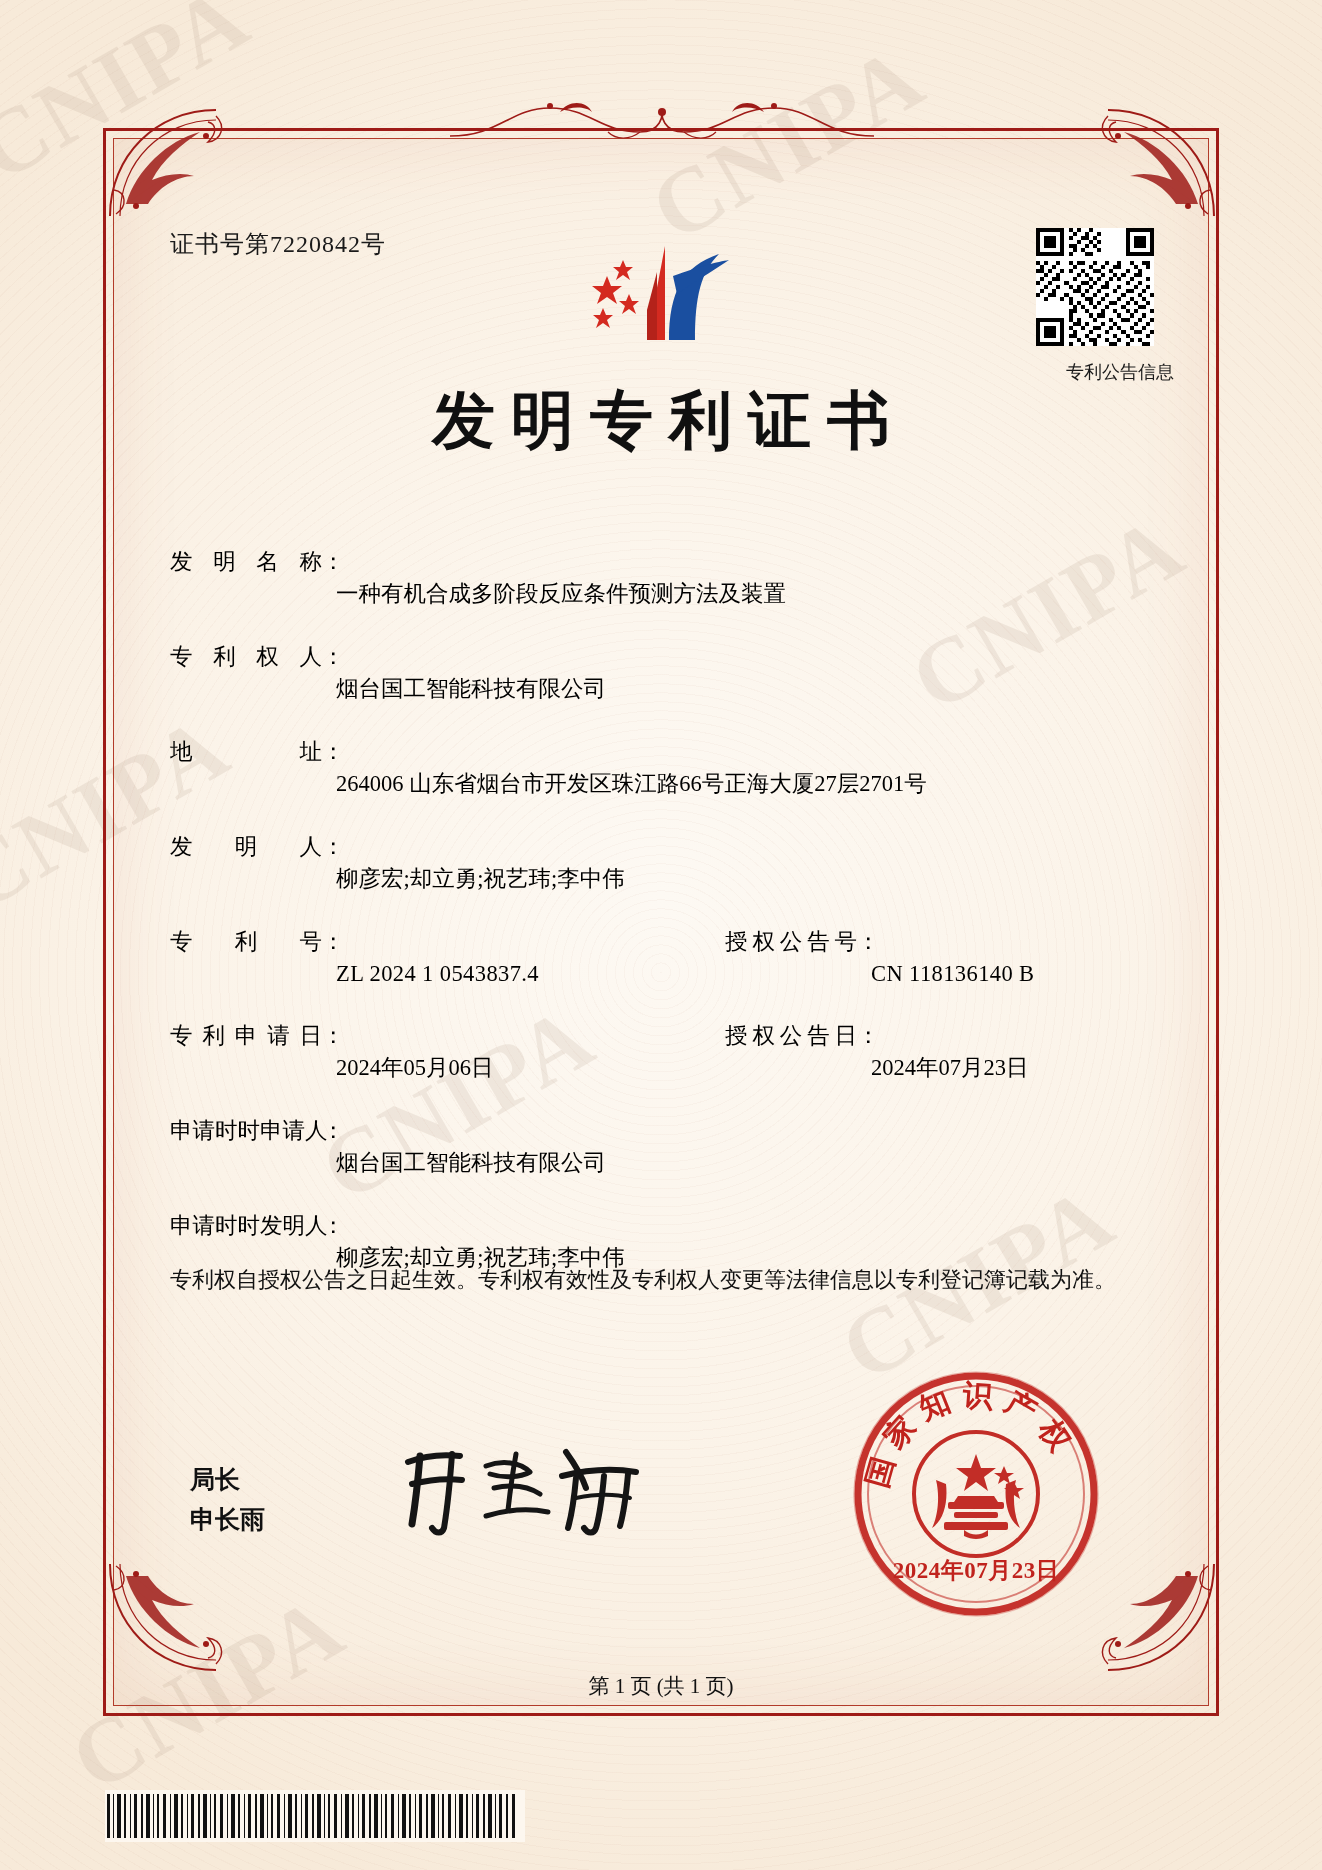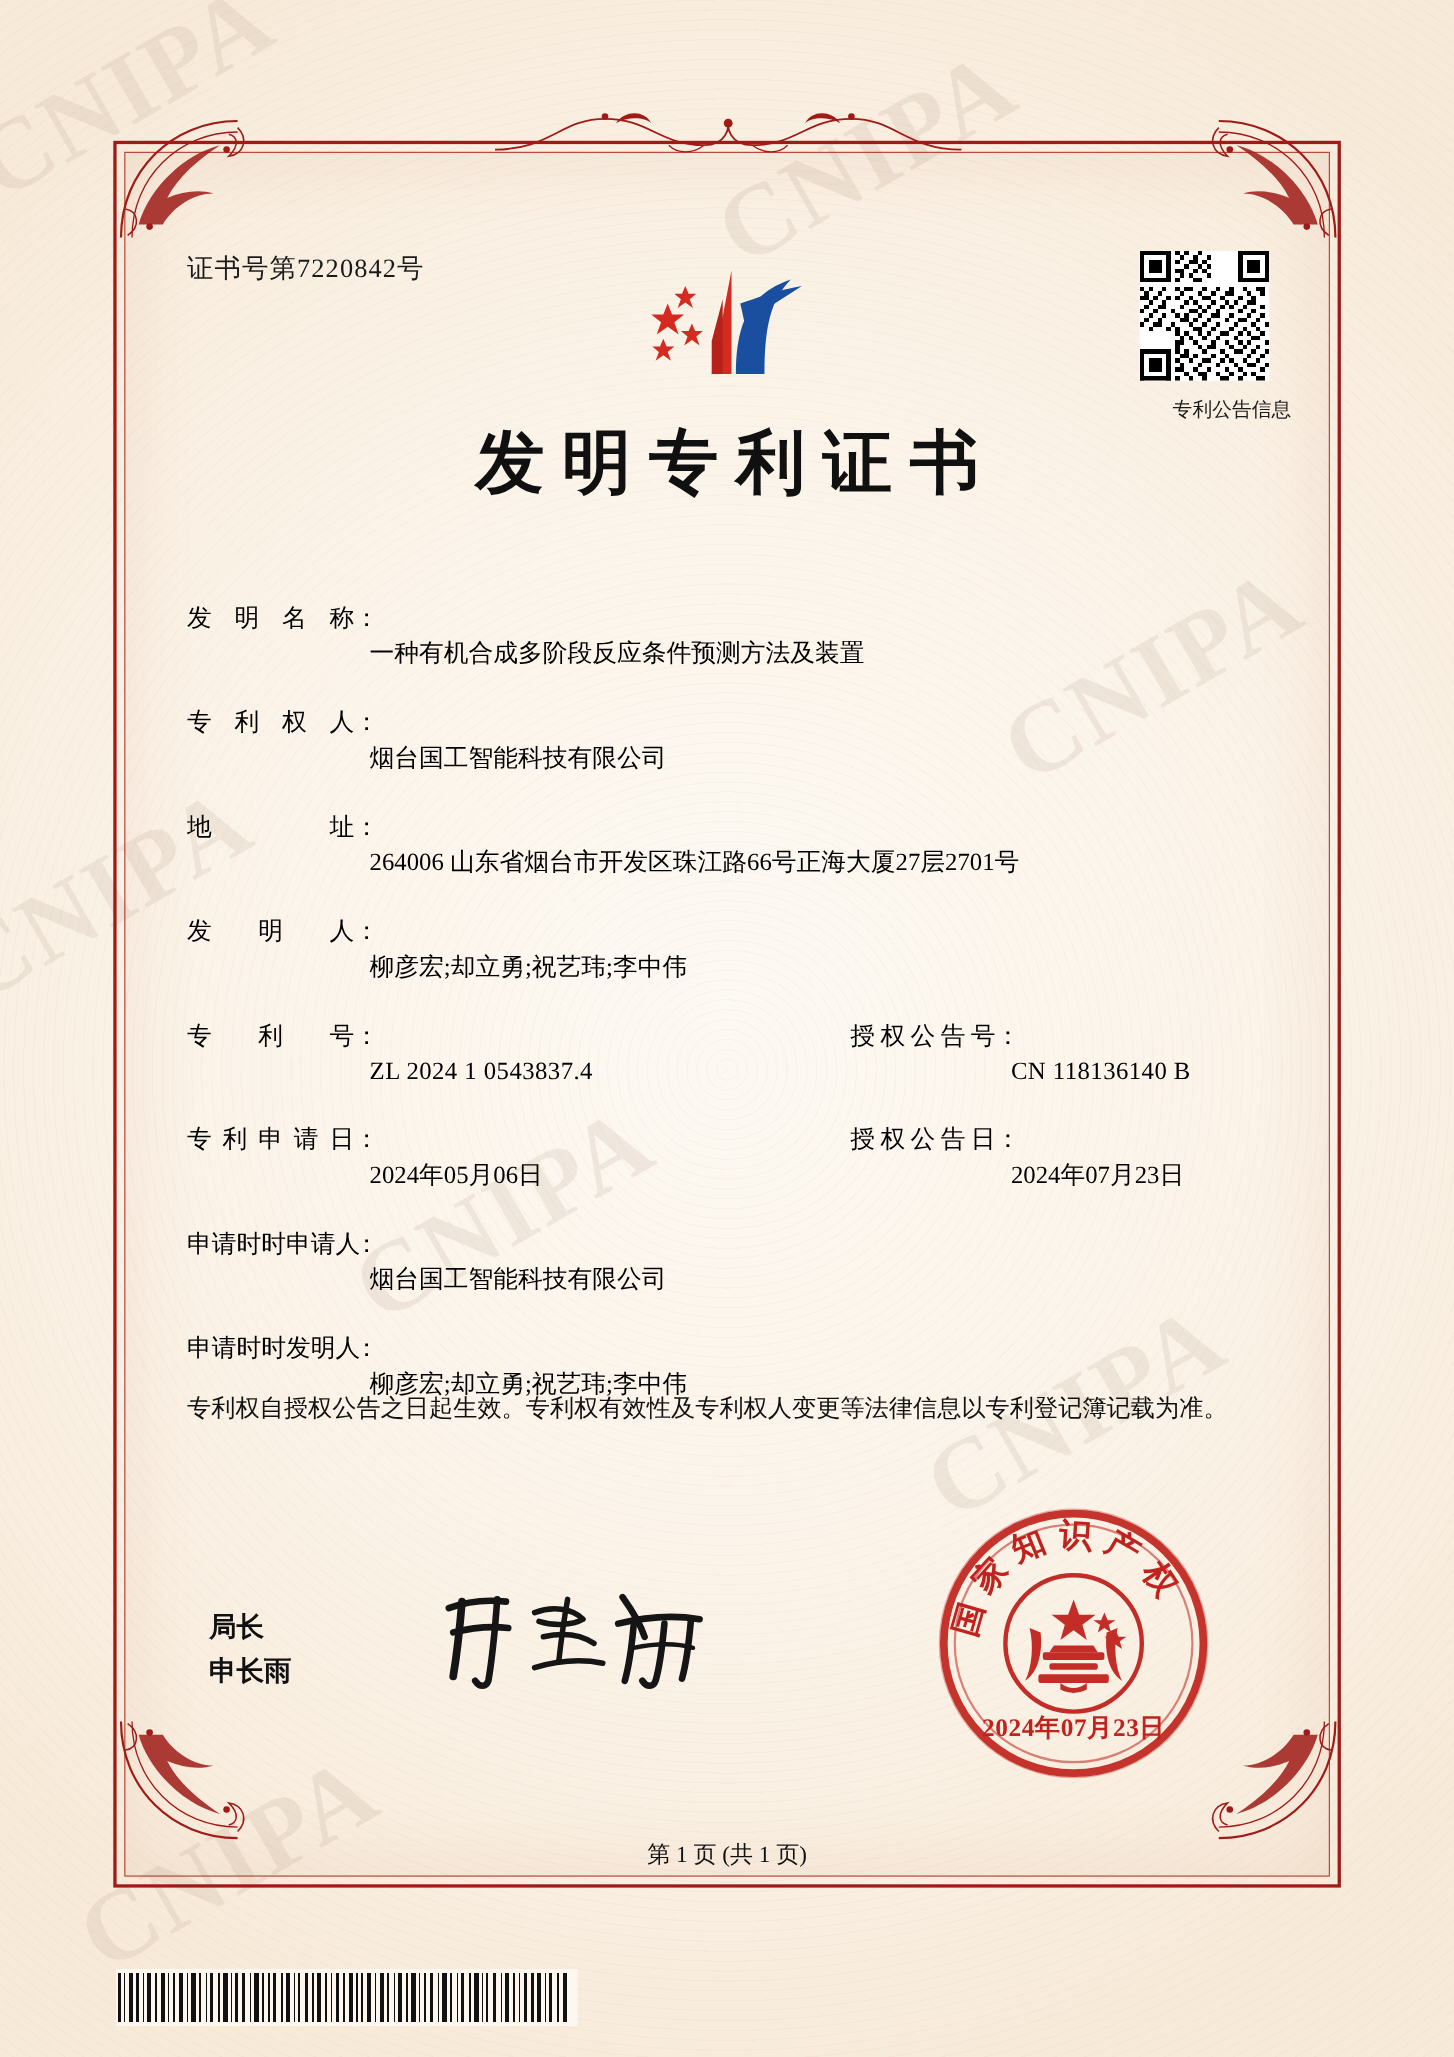--- a/index.html
+++ b/index.html
@@ -157,21 +157,21 @@
   .lbl {
     flex: 0 0 auto;
     width: 152px;
     text-align: justify;
     text-align-last: justify;
     white-space: nowrap;
   }
   .colon { flex: 0 0 auto; width: 14px; }
   .val { flex: 1 1 auto; margin-top: 32px; }
   .val.wrap { max-width: 700px; }
-  .two-col { display: flex; width: 100%; gap: 48px; }
+  .two-col { display: flex; width: 100%; }
   .col-a { flex: 0 0 515px; display: flex; }
   .col-b { flex: 1 1 auto; display: flex; }
   .col-b .lbl { width: 132px; margin-left: 40px; }
   .mono-ish { font-family: Liberation Serif, serif; letter-spacing: 0.4px; }
 
   
   .statement {
     position: absolute;
     left: 170px;
     top: 1258px;

